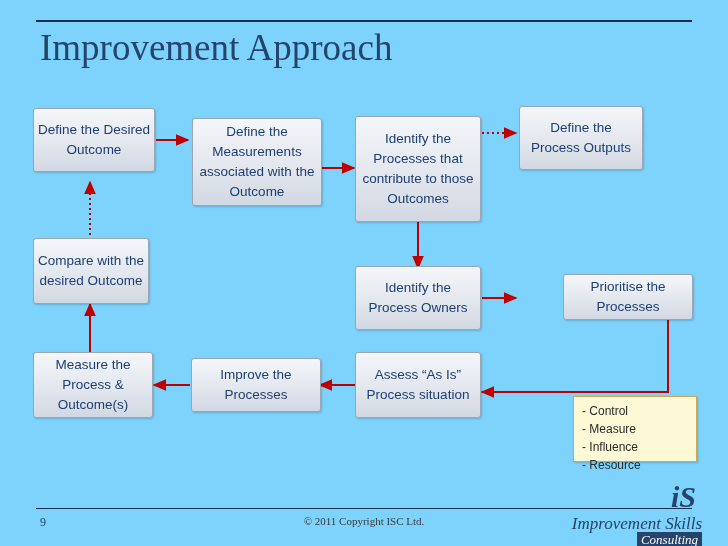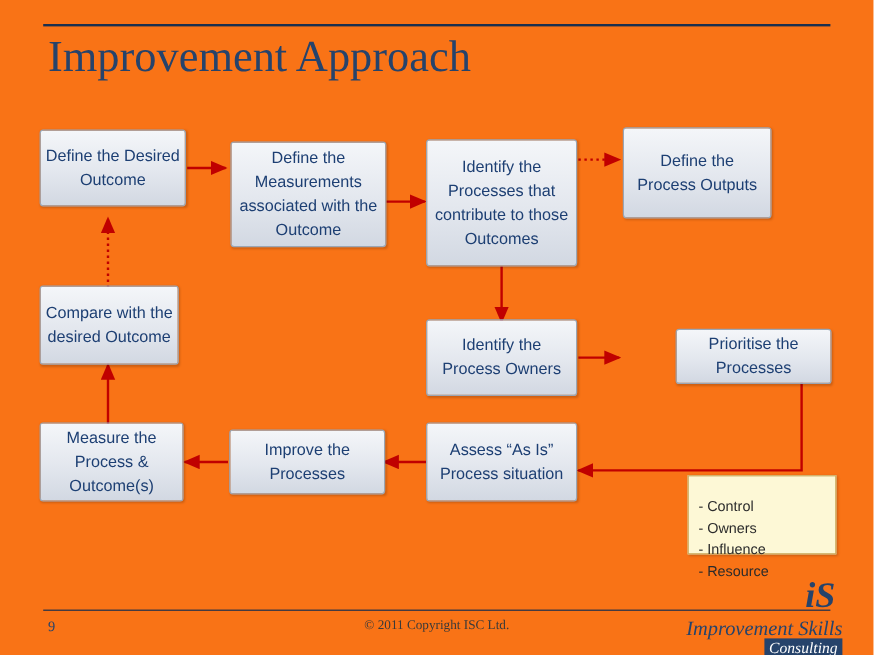--- a/index.html
+++ b/index.html
@@ -4,21 +4,21 @@
 <style>
   html, body {
     margin: 0;
     padding: 0;
     background: #ffffff;
   }
   #slide {
     position: relative;
     width: 728px;
     height: 546px;
-    background: #f97316;
+    background: #7dd3fc;
     font-family: "Liberation Sans", sans-serif;
     overflow: hidden;
   }
   
   .top-rule {
     position: absolute;
     left: 36px;
     top: 20px;
     width: 656px;
     height: 2px;
@@ -127,21 +127,21 @@
   .node span { display: block; width: 100%; }
 
   .callout {
     position: absolute;
     box-sizing: border-box;
     border: 1px solid #caa95c;
     background: #fdf8d6;
     color: #2b2b2b;
     font-size: 12px;
     line-height: 18px;
-    padding: 16px 8px;
+    padding: 5px 8px;
     box-shadow: 1px 1px 2px rgba(0,0,0,0.18);
   }
   .callout div { white-space: nowrap; }
 
   
   svg.conn {
     position: absolute;
     left: 0;
     top: 0;
     width: 728px;
@@ -194,21 +194,21 @@
   </div>
 
   <div class="node" style="left:192px; top:118px; width:130px; height:88px;">
     <span>Define the Measurements associated with the Outcome</span>
   </div>
 
   <div class="node" style="left:355px; top:116px; width:126px; height:106px;">
     <span>Identify the Processes that contribute to those Outcomes</span>
   </div>
 
-  <div class="node" style="left:519px; top:106px; width:124px; height:76px;">
+  <div class="node" style="left:519px; top:106px; width:124px; height:64px;">
     <span>Define the Process Outputs</span>
   </div>
 
   <div class="node" style="left:33px; top:238px; width:116px; height:66px;">
     <span>Compare with the desired Outcome</span>
   </div>
 
   <div class="node" style="left:355px; top:266px; width:126px; height:64px;">
     <span>Identify the Process Owners</span>
   </div>
@@ -224,21 +224,21 @@
   <div class="node" style="left:191px; top:358px; width:130px; height:54px;">
     <span>Improve the Processes</span>
   </div>
 
   <div class="node" style="left:355px; top:352px; width:126px; height:66px;justify-content:flex-end;">
     <span>Assess “As Is” Process situation</span>
   </div>
 
   <div class="callout" style="left:573px; top:396px; width:124px; height:66px;">
     <div>- Control</div>
-    <div>- Owners</div>
+    <div>- Measure</div>
     <div>- Influence</div>
     <div>- Resource</div>
   </div>
 
   <div class="bottom-rule"></div>
   <div class="page-number">9</div>
   <div class="copyright">© 2011 Copyright ISC Ltd.</div>
 
   <div class="logo">
     <div class="logo-mark">iS</div>

